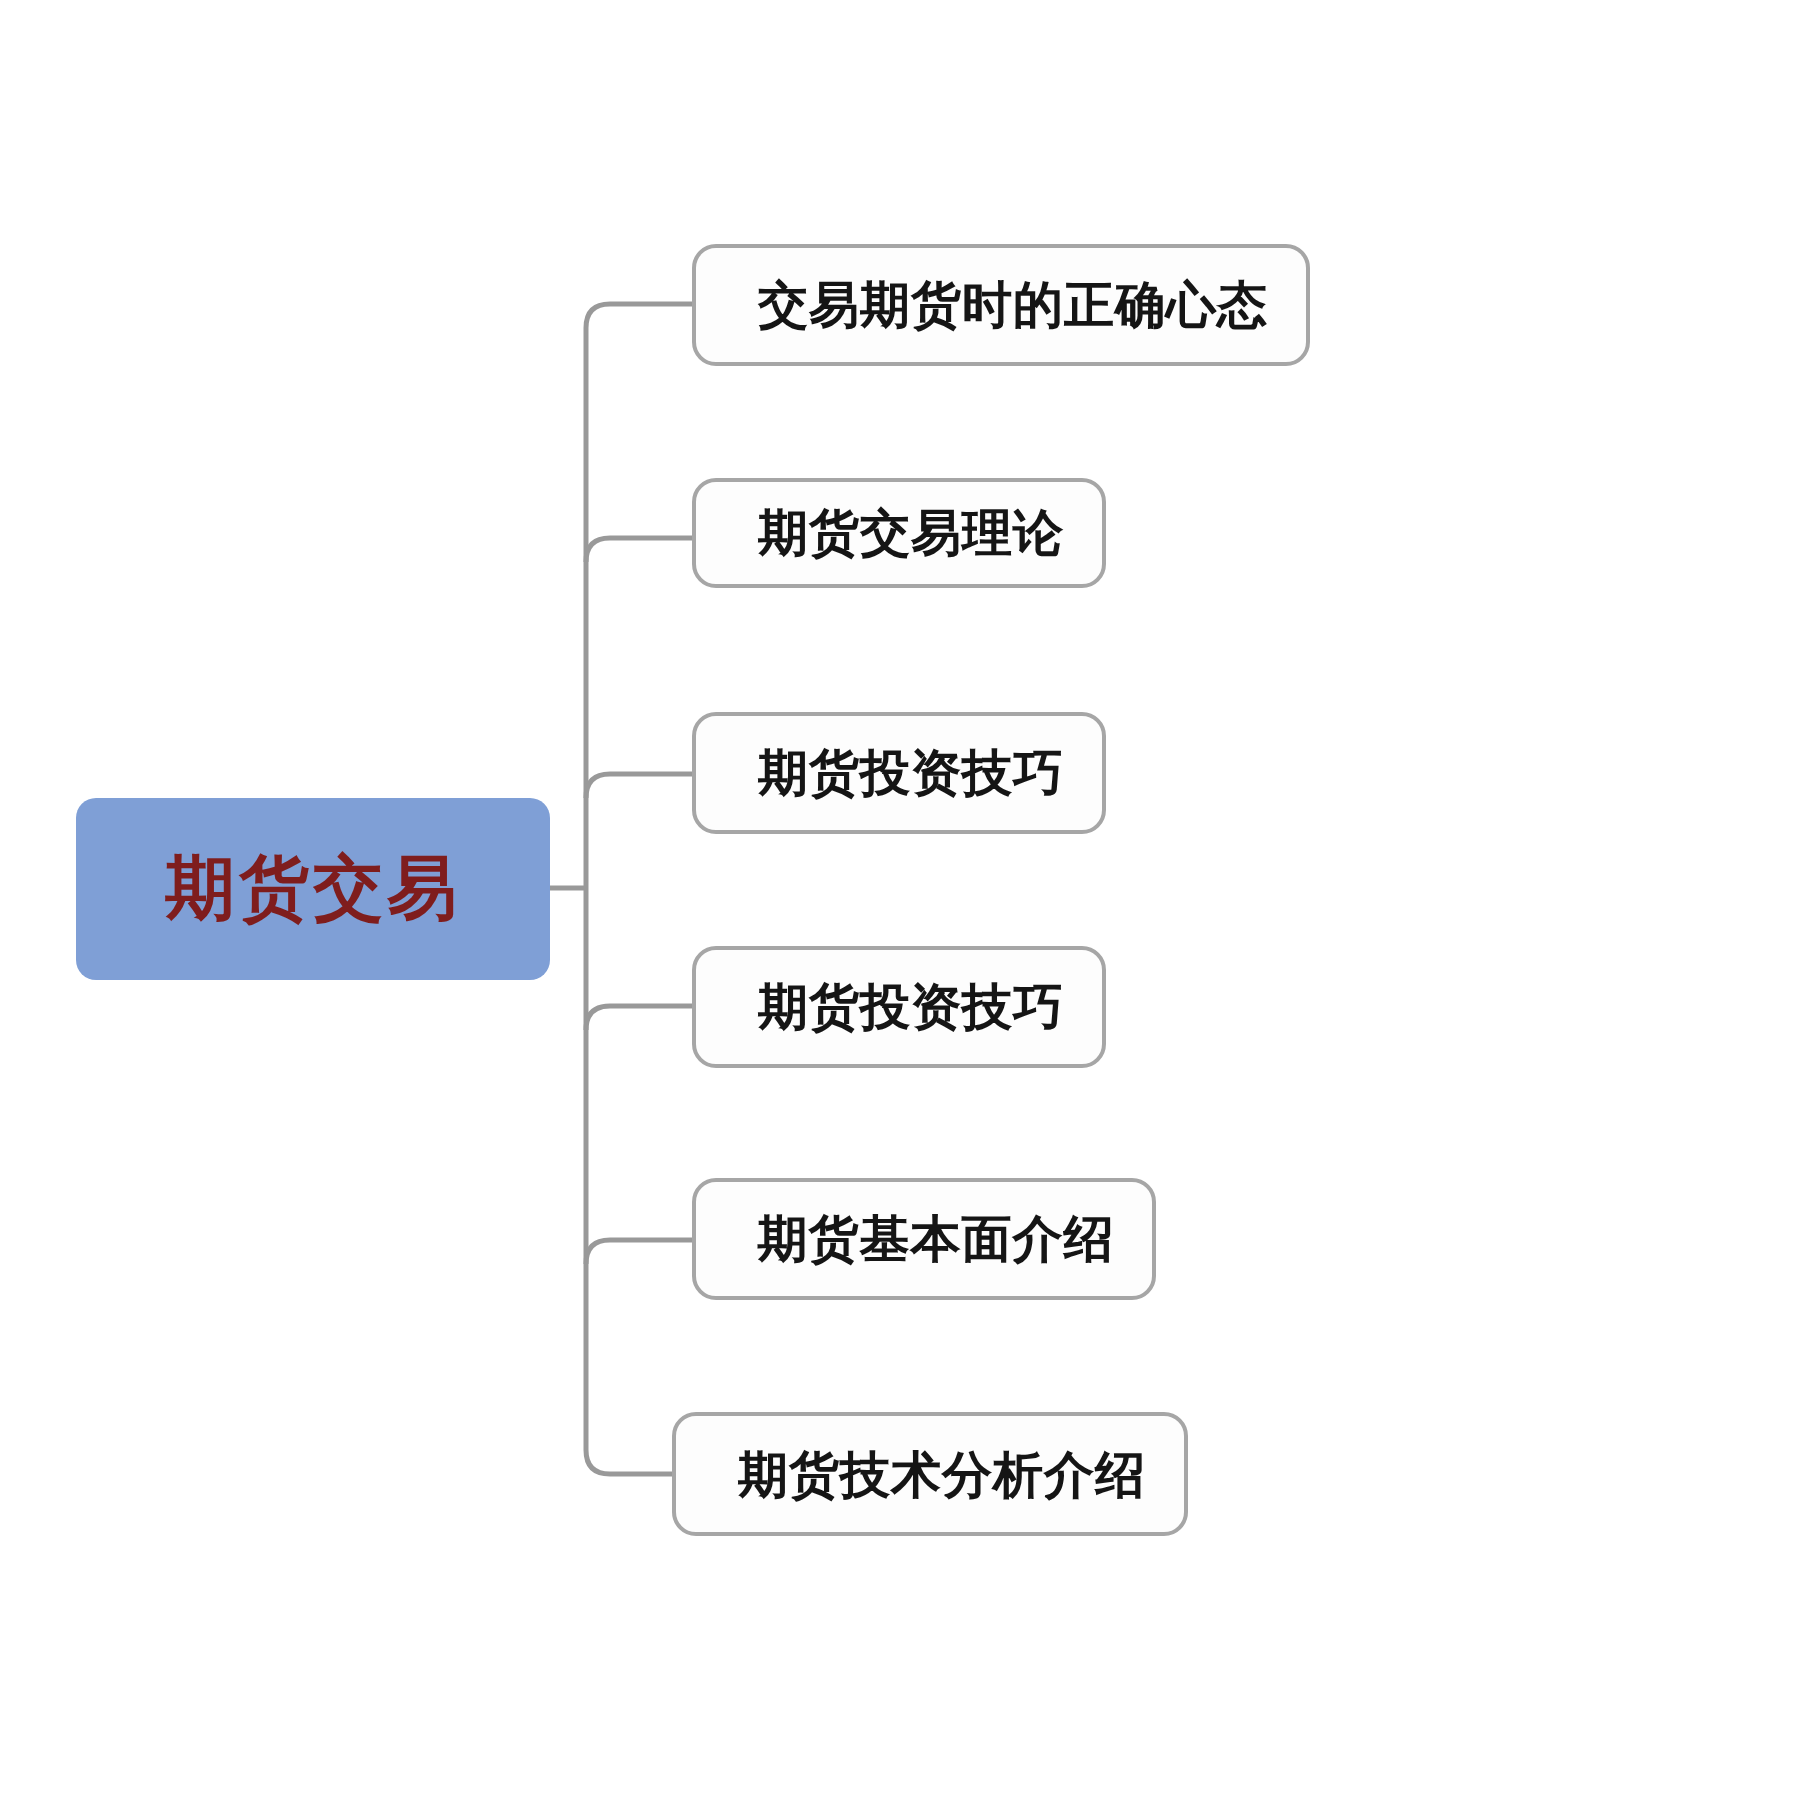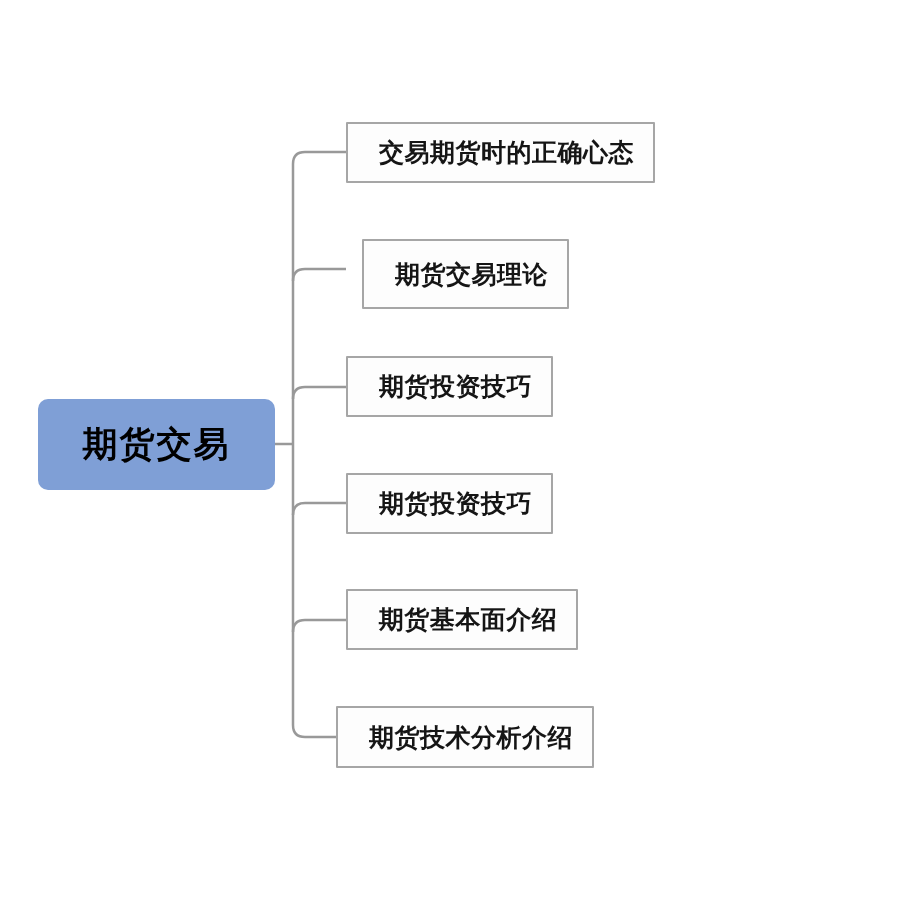--- a/index.html
+++ b/index.html
@@ -34,27 +34,27 @@
   }
   .root-node {
     background: #7f9fd6;
     border-radius: 10px;
     color: #ffffff;
     font-size: 35px;
     font-weight: bold;
     letter-spacing: 2px;
   }
   .root-label {
-    color: #000000;
+    color: #7f1d1d;
     white-space: nowrap;
   }
   .child-node {
     background: #fdfdfd;
     border: 2px solid #a6a6a6;
-    border-radius: 1px;
+    border-radius: 12px;
     color: #111111;
     font-size: 25px;
     font-weight: bold;
     padding-left: 12px;
   }
   .child-label {
     color: #151515;
     white-space: nowrap;
     letter-spacing: 0.5px;
   }
@@ -84,21 +84,21 @@
   </svg>
 
   <div class="node root-node" style="left:38px; top:399px; width:237px; height:91px;">
     <span class="root-label">期货交易</span>
   </div>
 
   <div class="node child-node" style="left:346px; top:122px; width:309px; height:61px;">
     <span class="child-label">交易期货时的正确心态</span>
   </div>
 
-  <div class="node child-node" style="left:346px; top:239px; width:207px; height:70px;margin-left:16px;">
+  <div class="node child-node" style="left:346px; top:239px; width:207px; height:55px;">
     <span class="child-label">期货交易理论</span>
   </div>
 
   <div class="node child-node" style="left:346px; top:356px; width:207px; height:61px;">
     <span class="child-label">期货投资技巧</span>
   </div>
 
   <div class="node child-node" style="left:346px; top:473px; width:207px; height:61px;">
     <span class="child-label">期货投资技巧</span>
   </div>

